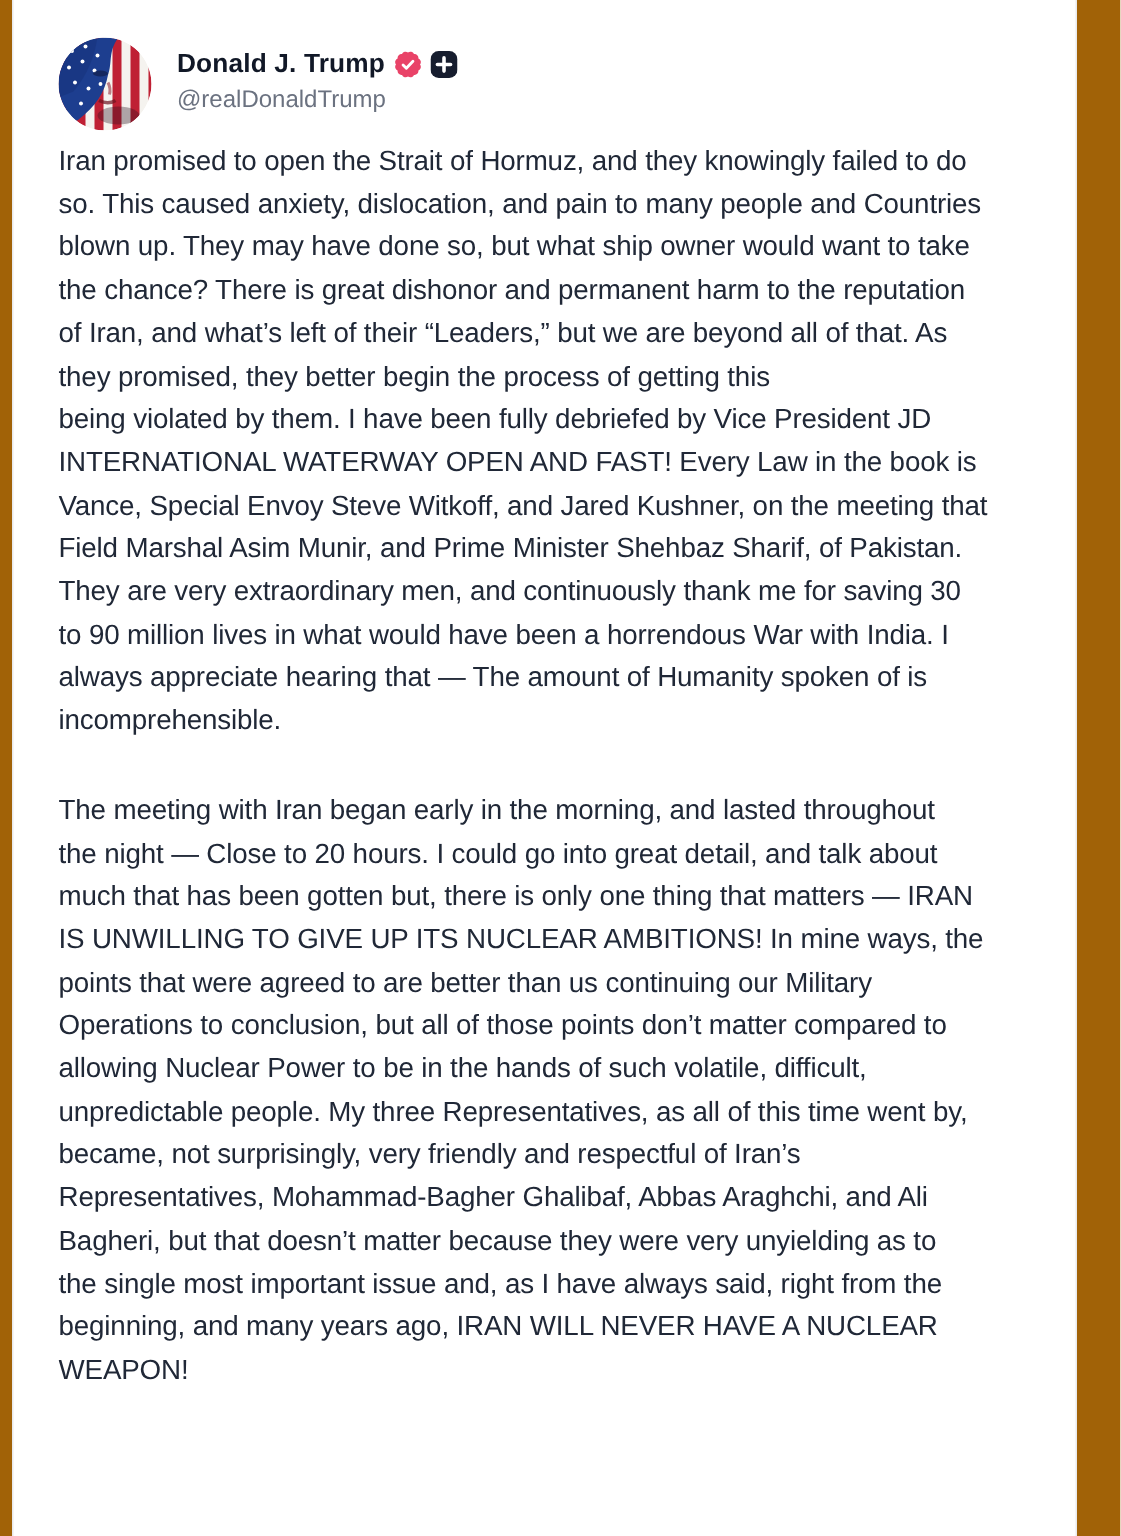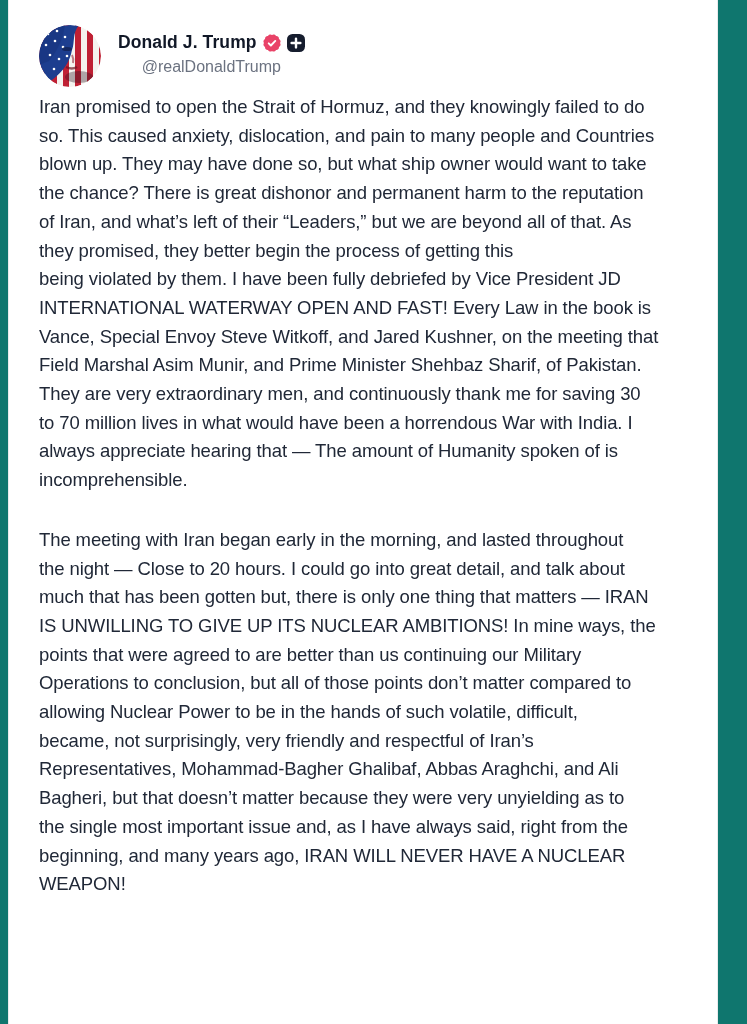--- a/index.html
+++ b/index.html
@@ -6,21 +6,21 @@
   * { margin: 0; padding: 0; box-sizing: border-box; }
   html, body {
     background: #fdfdfd;
     font-family: "Liberation Sans", "DejaVu Sans", sans-serif;
     -webkit-font-smoothing: antialiased;
   }
   .page {
     width: 747px;
     height: 1024px;
     overflow: hidden;
-    background: #0f766e;
+    background: #a16207;
   }
   .card {
     margin-left: 8px;
     width: 710px;
     min-height: 1024px;
     background: #ffffff;
     border-left: 1px solid #e9eaec;
     border-right: 1px solid #e9eaec;
     padding: 25px 30px 12px 30px;
   }
@@ -30,21 +30,21 @@
     overflow: hidden; flex: 0 0 62px; cursor: pointer;
   }
   .avatar svg { display: block; }
   .id-block { padding-top: 7px; }
   .name-row { display: flex; align-items: center; gap: 6px; }
   .display-name {
     font-size: 17.5px; font-weight: 700; color: #111827;
     letter-spacing: .1px; cursor: pointer;
   }
   .badge { display: inline-flex; align-items: center; justify-content: center; }
-  .handle { margin-top: 5px; font-size: 16px; color: #6b7280; cursor: pointer; text-align: center; }
+  .handle { margin-top: 5px; font-size: 16px; color: #6b7280; cursor: pointer; }
   .post-body {
     margin-top: 6px;
     font-size: 18.5px;
     line-height: 28.7px;
     color: #202837;
     letter-spacing: -0.1px;
     overflow: hidden;
   }
   .paragraph + .paragraph { margin-top: 31px; }
   .post-line { white-space: nowrap; }
@@ -123,32 +123,33 @@
           <div class="post-line">so. This caused anxiety, dislocation, and pain to many people and Countries</div>
           <div class="post-line">blown up. They may have done so, but what ship owner would want to take</div>
           <div class="post-line">the chance? There is great dishonor and permanent harm to the reputation</div>
           <div class="post-line">of Iran, and what’s left of their “Leaders,” but we are beyond all of that. As</div>
           <div class="post-line">they promised, they better begin the process of getting this</div>
           <div class="post-line">being violated by them. I have been fully debriefed by Vice President JD</div>
           <div class="post-line">INTERNATIONAL WATERWAY OPEN AND FAST! Every Law in the book is</div>
           <div class="post-line">Vance, Special Envoy Steve Witkoff, and Jared Kushner, on the meeting that</div>
           <div class="post-line">Field Marshal Asim Munir, and Prime Minister Shehbaz Sharif, of Pakistan.</div>
           <div class="post-line">They are very extraordinary men, and continuously thank me for saving 30</div>
-          <div class="post-line">to 70 million lives in what would have been a horrendous War with India. I</div>
+          <div class="post-line">to 90 million lives in what would have been a horrendous War with India. I</div>
           <div class="post-line">always appreciate hearing that — The amount of Humanity spoken of is</div>
           <div class="post-line">incomprehensible.</div>
         </div>
       <div class="paragraph">
           <div class="post-line">The meeting with Iran began early in the morning, and lasted throughout</div>
           <div class="post-line">the night — Close to 20 hours. I could go into great detail, and talk about</div>
           <div class="post-line">much that has been gotten but, there is only one thing that matters — IRAN</div>
           <div class="post-line">IS UNWILLING TO GIVE UP ITS NUCLEAR AMBITIONS! In mine ways, the</div>
           <div class="post-line">points that were agreed to are better than us continuing our Military</div>
           <div class="post-line">Operations to conclusion, but all of those points don’t matter compared to</div>
           <div class="post-line">allowing Nuclear Power to be in the hands of such volatile, difficult,</div>
+          <div class="post-line">unpredictable people. My three Representatives, as all of this time went by,</div>
           <div class="post-line">became, not surprisingly, very friendly and respectful of Iran’s</div>
           <div class="post-line">Representatives, Mohammad-Bagher Ghalibaf, Abbas Araghchi, and Ali</div>
           <div class="post-line">Bagheri, but that doesn’t matter because they were very unyielding as to</div>
           <div class="post-line">the single most important issue and, as I have always said, right from the</div>
           <div class="post-line">beginning, and many years ago, IRAN WILL NEVER HAVE A NUCLEAR</div>
           <div class="post-line">WEAPON!</div>
         </div>
     </div>
 
   </div>

